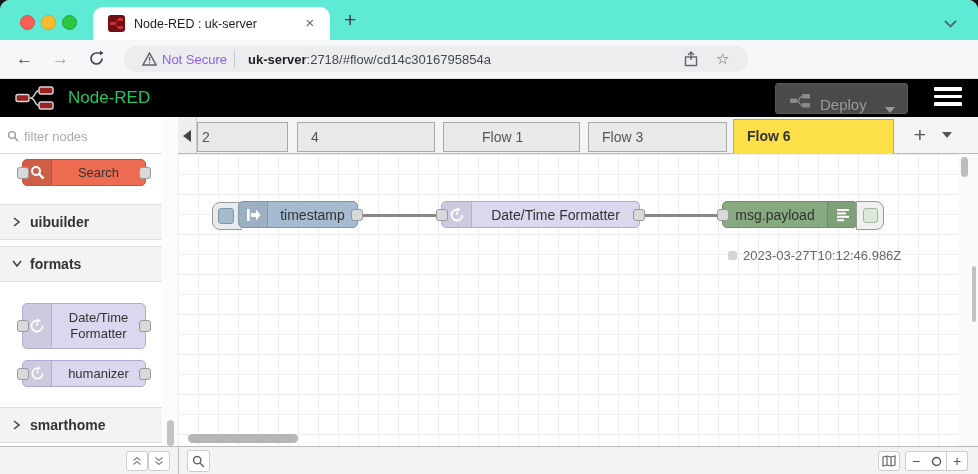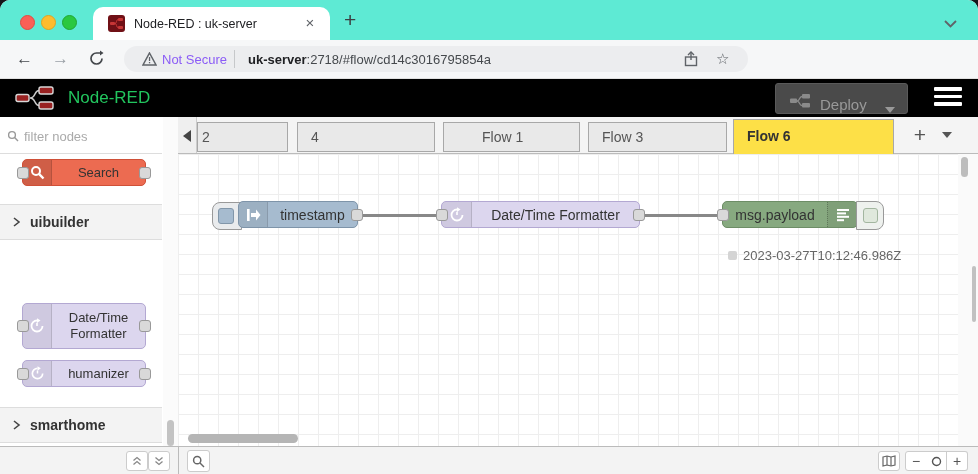--- a/index.html
+++ b/index.html
@@ -292,20 +292,26 @@
       <span class="icon-region">
         <svg width="15" height="15" viewBox="0 0 15 15">
             <circle cx="6" cy="6" r="4" fill="none" stroke="#fff" stroke-width="2"></circle>
             <line x1="9.2" y1="9.2" x2="13.5" y2="13.5" stroke="#fff" stroke-width="2.4"></line>
           </svg>
       </span>
       <span class="pal-label">Search</span>
       <span class="pal-port out"></span>
     </div>
 
+    <div id="cat-formats" class="abs pal-cat">
+      <svg width="10" height="9" viewBox="0 0 10 9">
+          <polyline points="1,2 5,7 9,2" fill="none" stroke="#444" stroke-width="1.6"></polyline>
+        </svg>
+      <span class="cat-label">formats</span>
+    </div>
 
     <div id="pal-datetime" class="abs pal-node">
       <span class="pal-port in"></span>
       <span class="icon-region">
         <svg width="16" height="16" viewBox="0 0 16 16">
             <path d="M13.5 8 A5.5 5.5 0 1 1 8 2.5" fill="none" stroke="#fff" stroke-width="1.8"></path>
             <polygon points="8,0.2 8,5 11.5,2.5" fill="#fff"></polygon>
             <line x1="8" y1="8" x2="8" y2="4.8" stroke="#fff" stroke-width="1.6"></line>
           </svg>
       </span>

